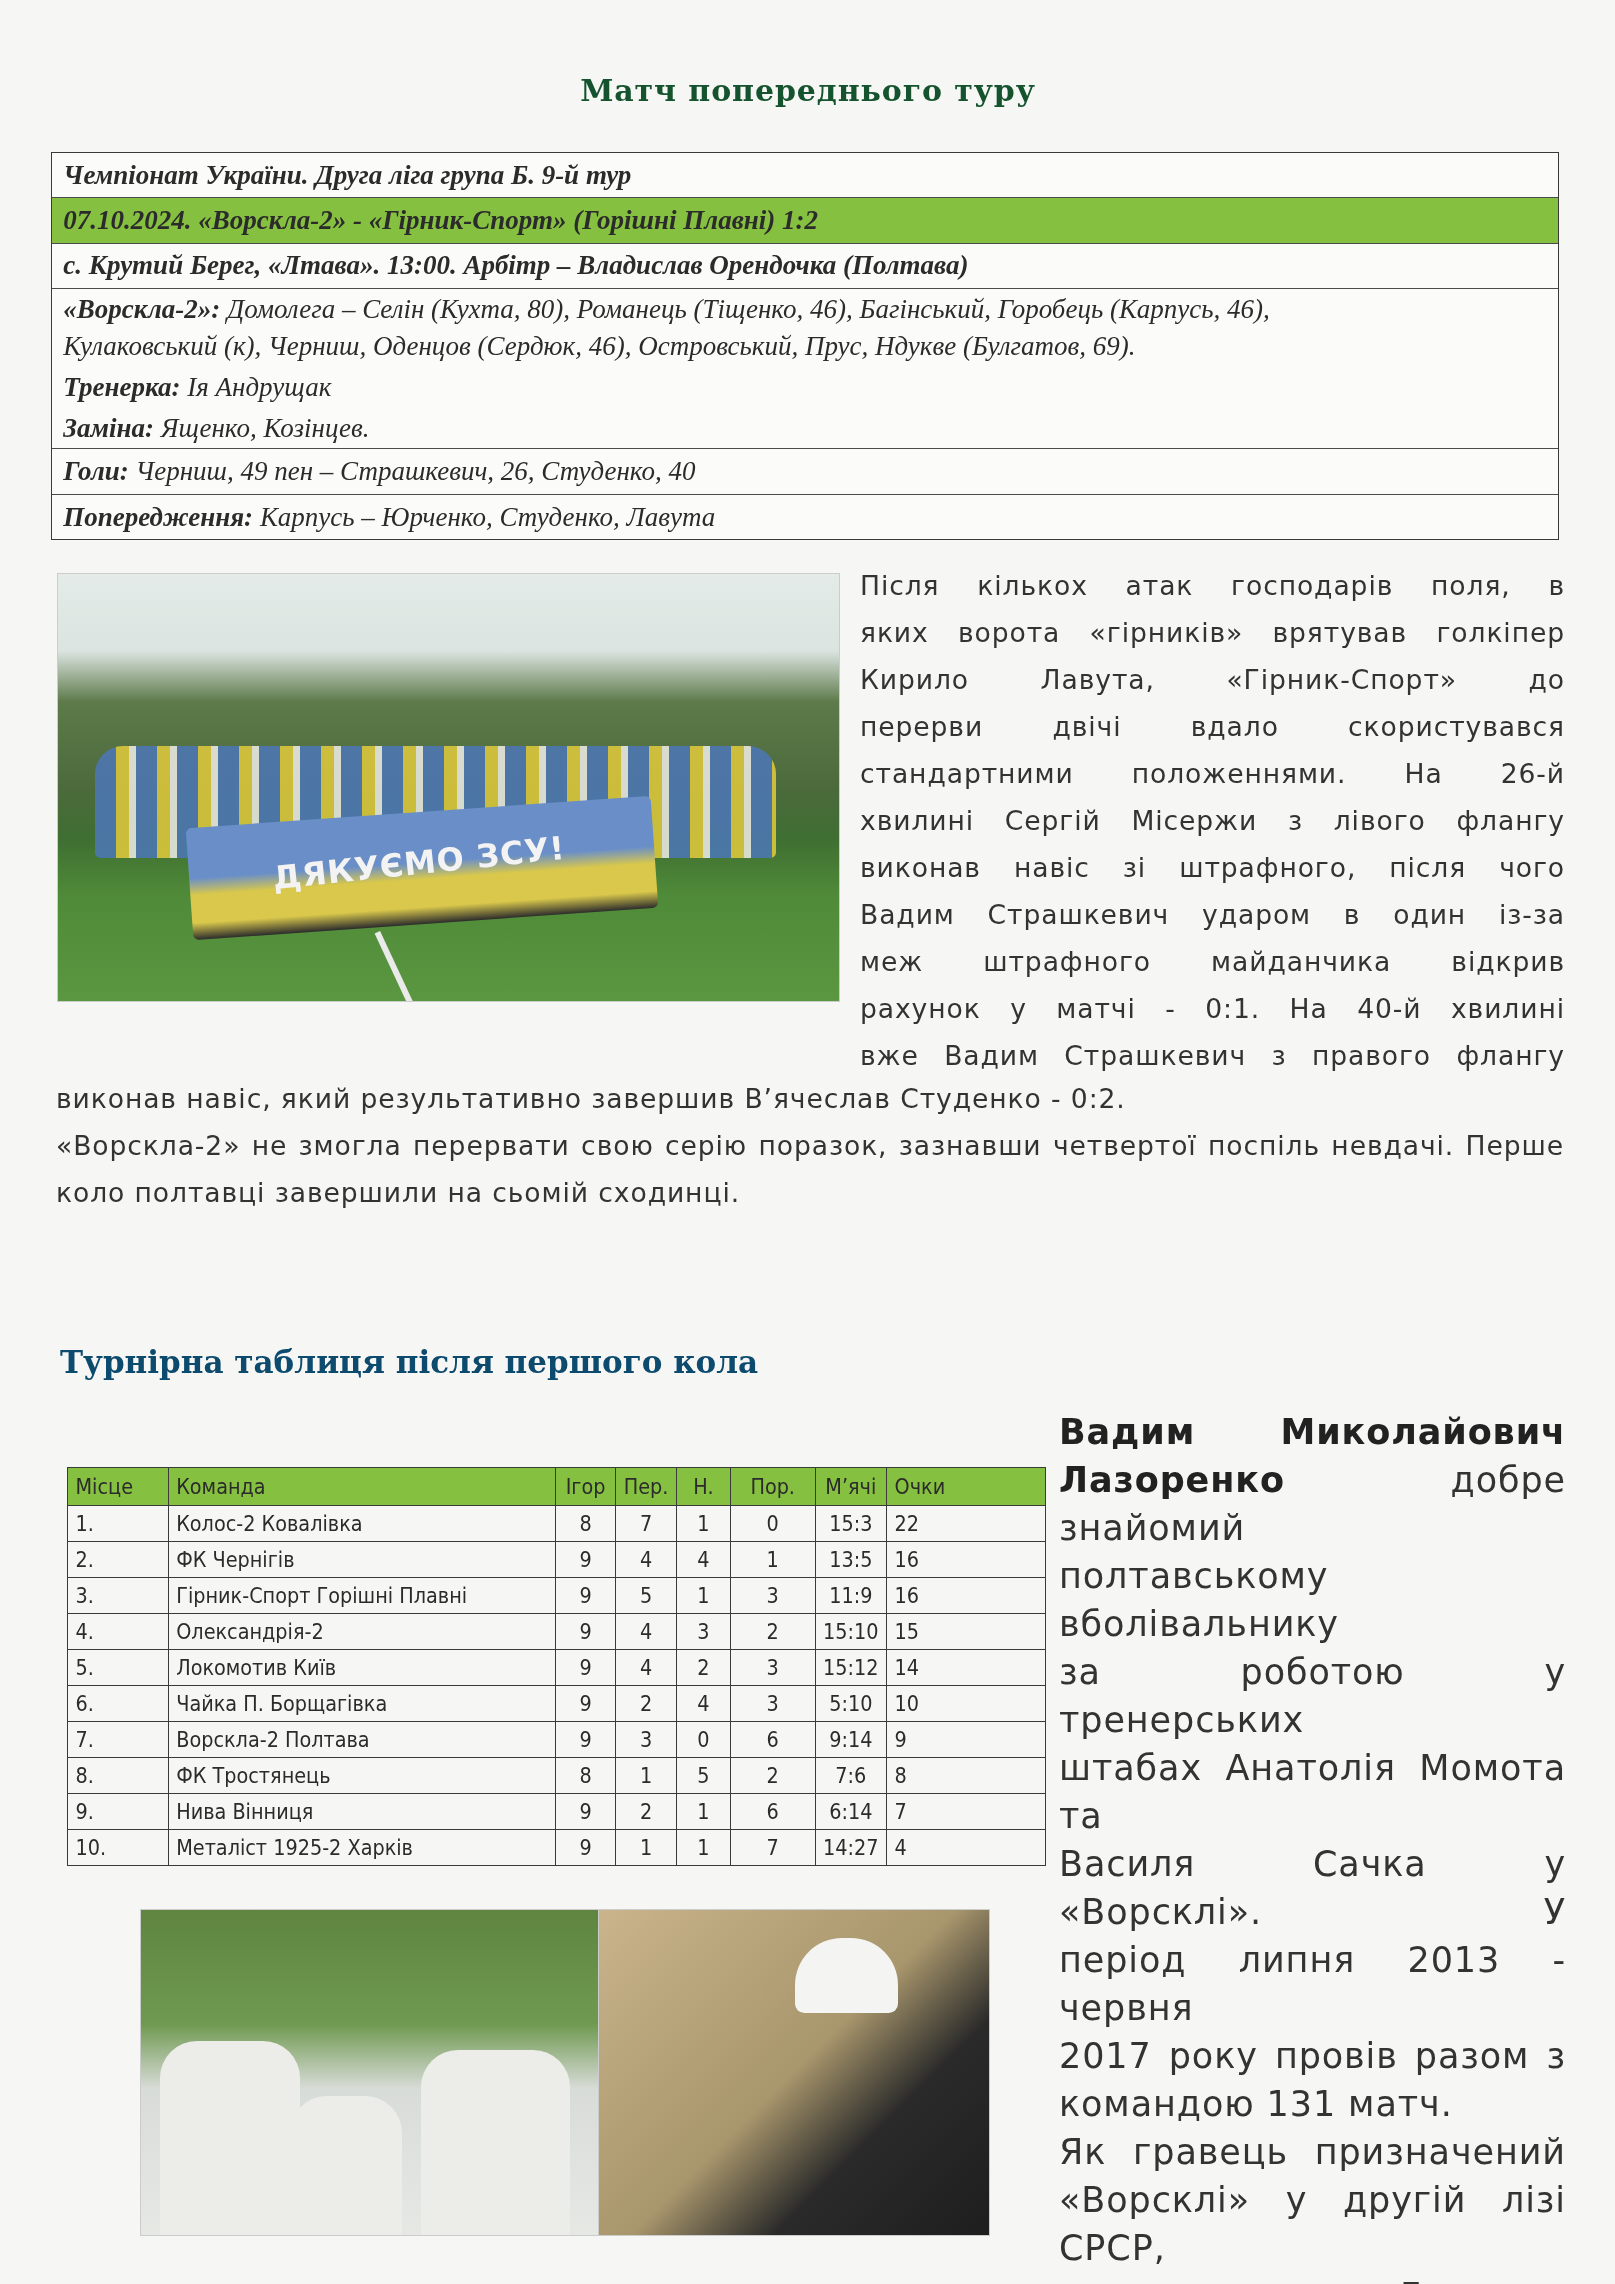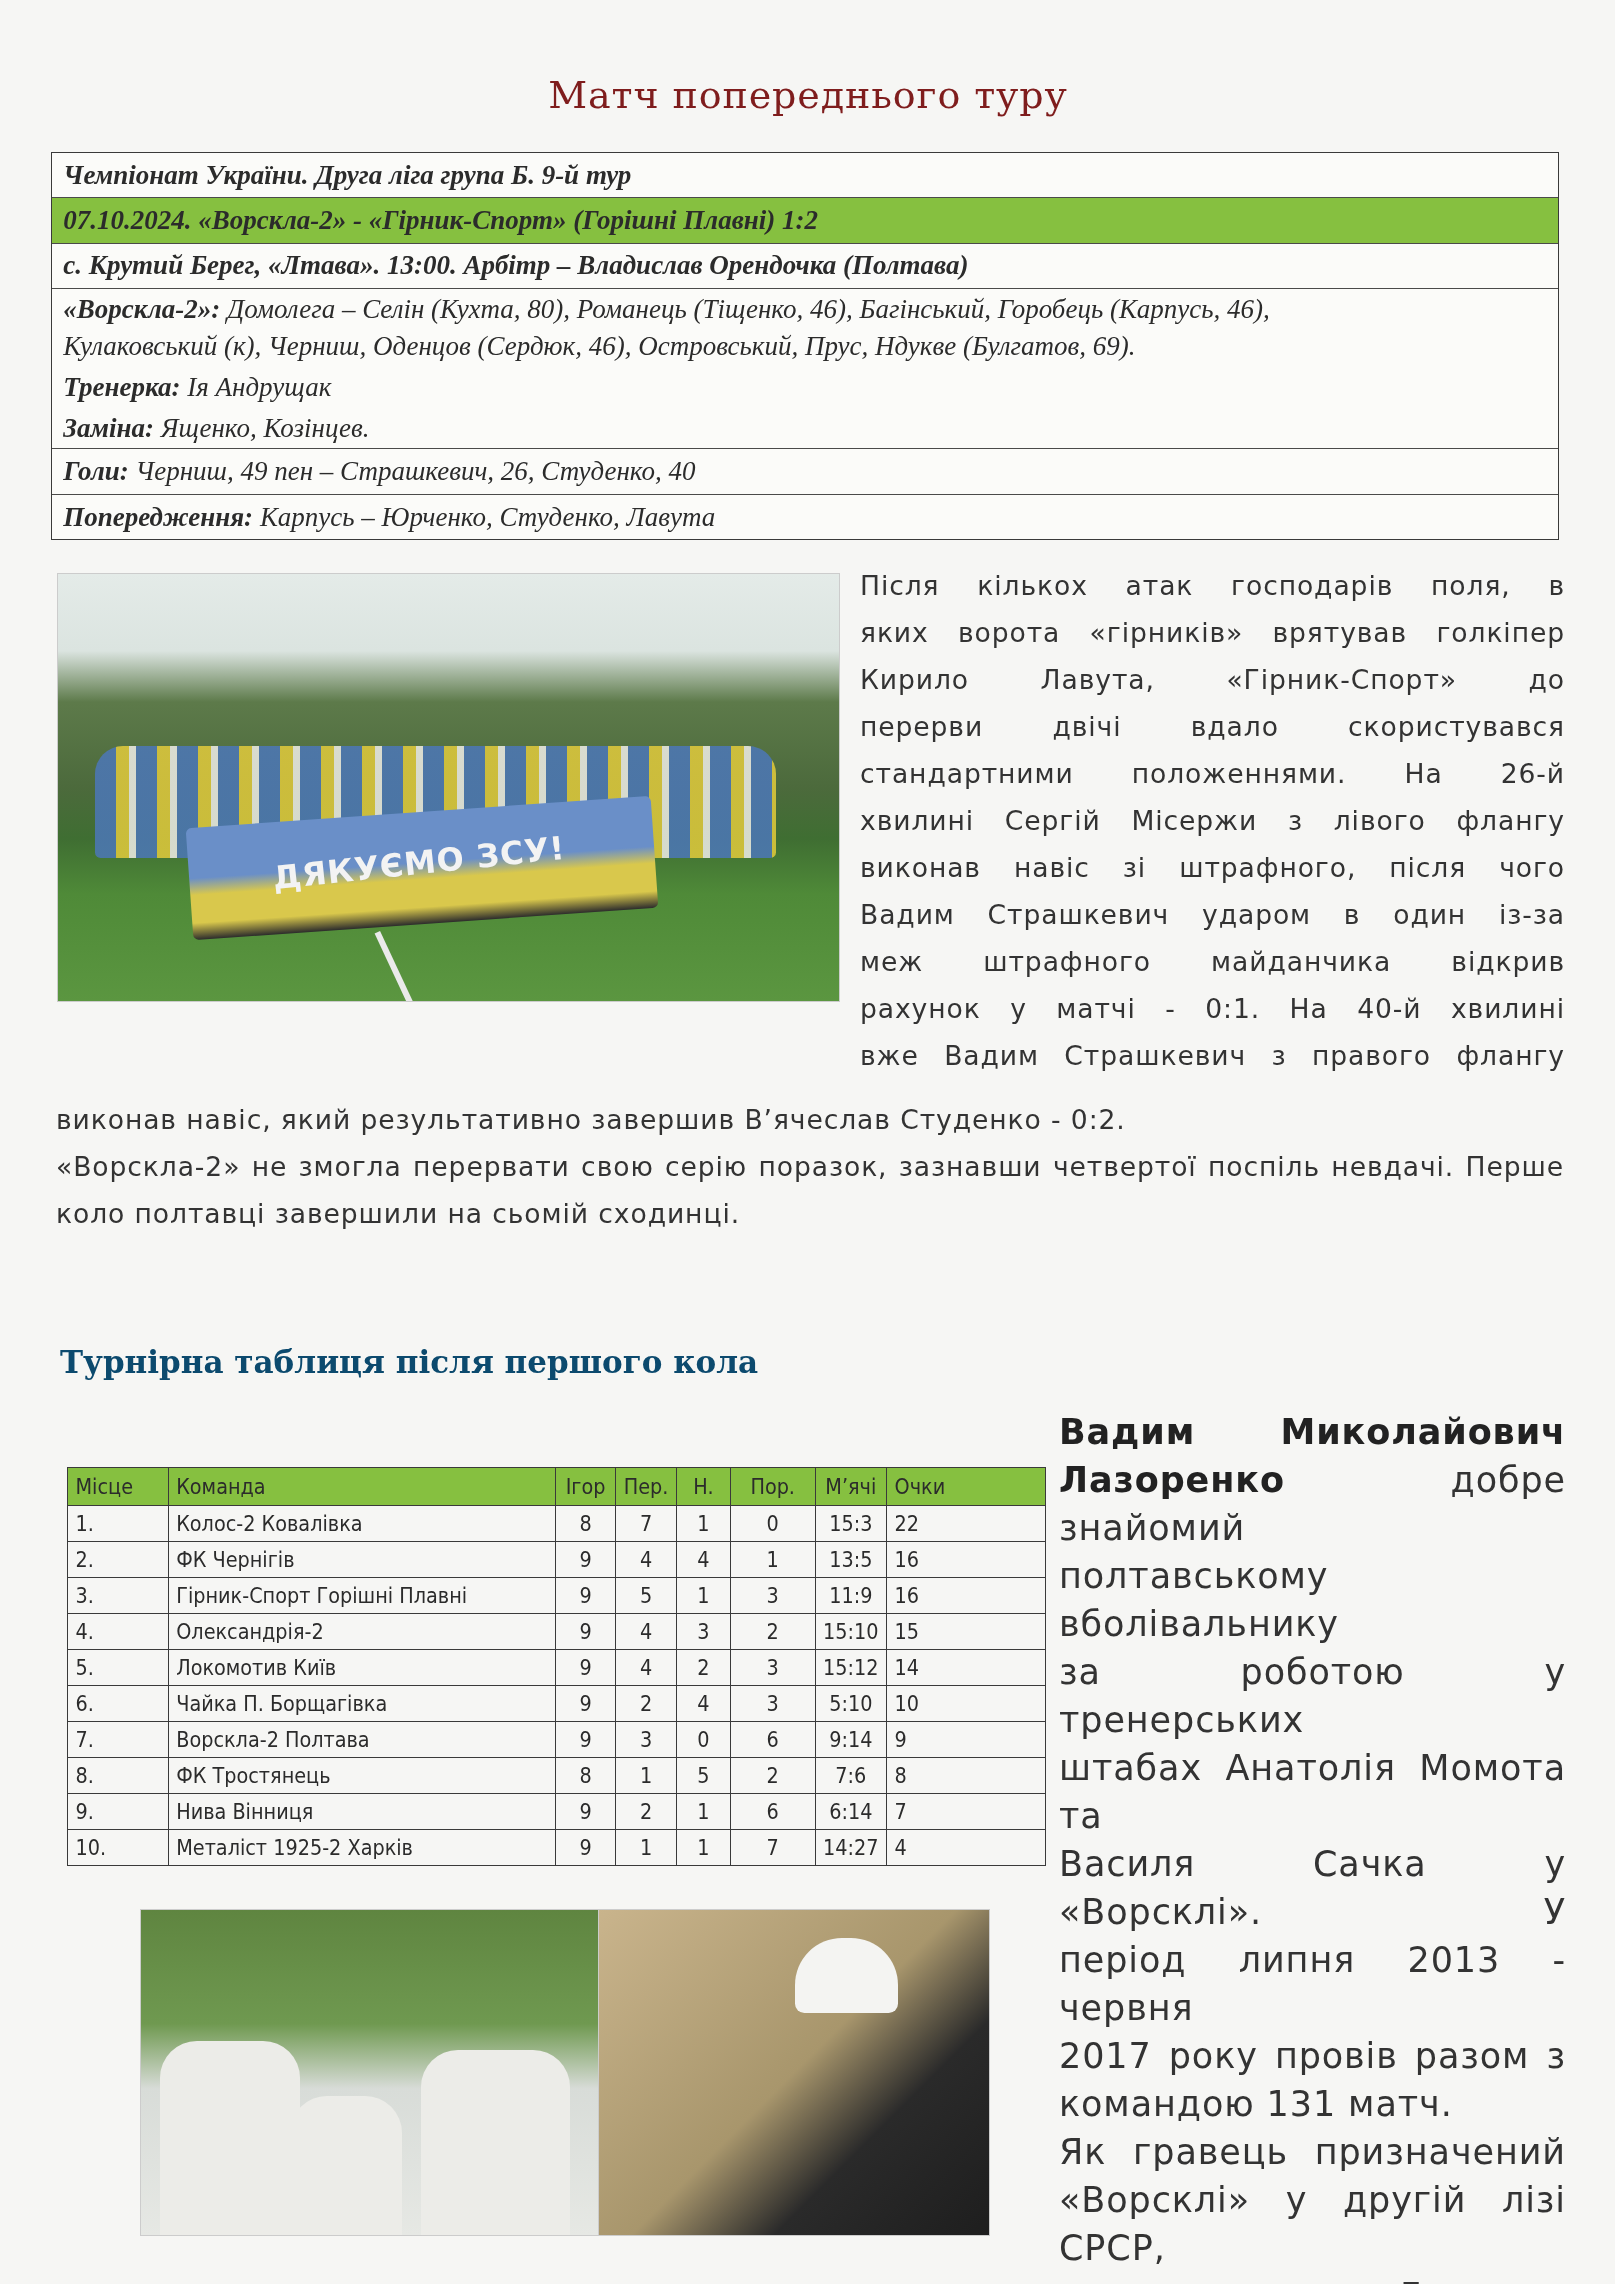--- a/index.html
+++ b/index.html
@@ -3,22 +3,22 @@
 <meta charset="utf-8">
 <style>
   html, body { margin: 0; padding: 0; }
   body {
     width: 1616px; height: 2285px; position: relative; overflow: hidden;
     background: #f6f6f4; color: #2a2a2a;
     font-family: "DejaVu Sans", sans-serif;
   }
   .title {
     position: absolute; left: 0; top: 73px; width: 1616px; text-align: center;
-    font-family: "DejaVu Serif", serif; font-weight: normal; font-size: 38px;
-    letter-spacing: 0.9px; color: #7f1d1d;
+    font-family: "DejaVu Serif", serif; font-weight: bold; font-size: 30px;
+    letter-spacing: 0.9px; color: #14532d;
   }
   .infobox {
     position: absolute; left: 51px; top: 152px; width: 1506px;
     border: 1.9px solid #3a3a3a; background: #fbfbf9;
   }
   .irow {
     border-bottom: 1.9px solid #4a4a4a; padding: 3.7px 11.2px;
     font-family: Liberation Serif, serif; font-style: italic;
     font-size: 27px; line-height: 37px; color: #2b2b2b;
   }
@@ -52,21 +52,21 @@
 
   .article {
     font-family: "DejaVu Sans", sans-serif; font-size: 26.6px; line-height: 47px;
     color: #333; letter-spacing: 0.9px;
   }
   .art-right {
     position: absolute; left: 860px; top: 562px; width: 705px; text-align: justify;
     text-align-last: justify;
   }
   .art-right .line { display: block; }
-  .art-full { position: absolute; left: 56px; top: 1075px; width: 1508px; text-align: justify; margin-top: 21px; }
+  .art-full { position: absolute; left: 56px; top: 1075px; width: 1508px; text-align: justify; }
 
   .tbl-title {
     position: absolute; left: 60px; top: 1344px;
     font-family: "DejaVu Serif", serif; font-weight: bold; font-size: 31px; color: #0c4a6e;
   }
   table.standings {
     position: absolute; left: 67px; top: 1467px; width: 979px;
     border-collapse: collapse; font-family: "DejaVu Sans Condensed", "DejaVu Sans", sans-serif;
     font-size: 21.4px; color: #2b2b2b;
   }

